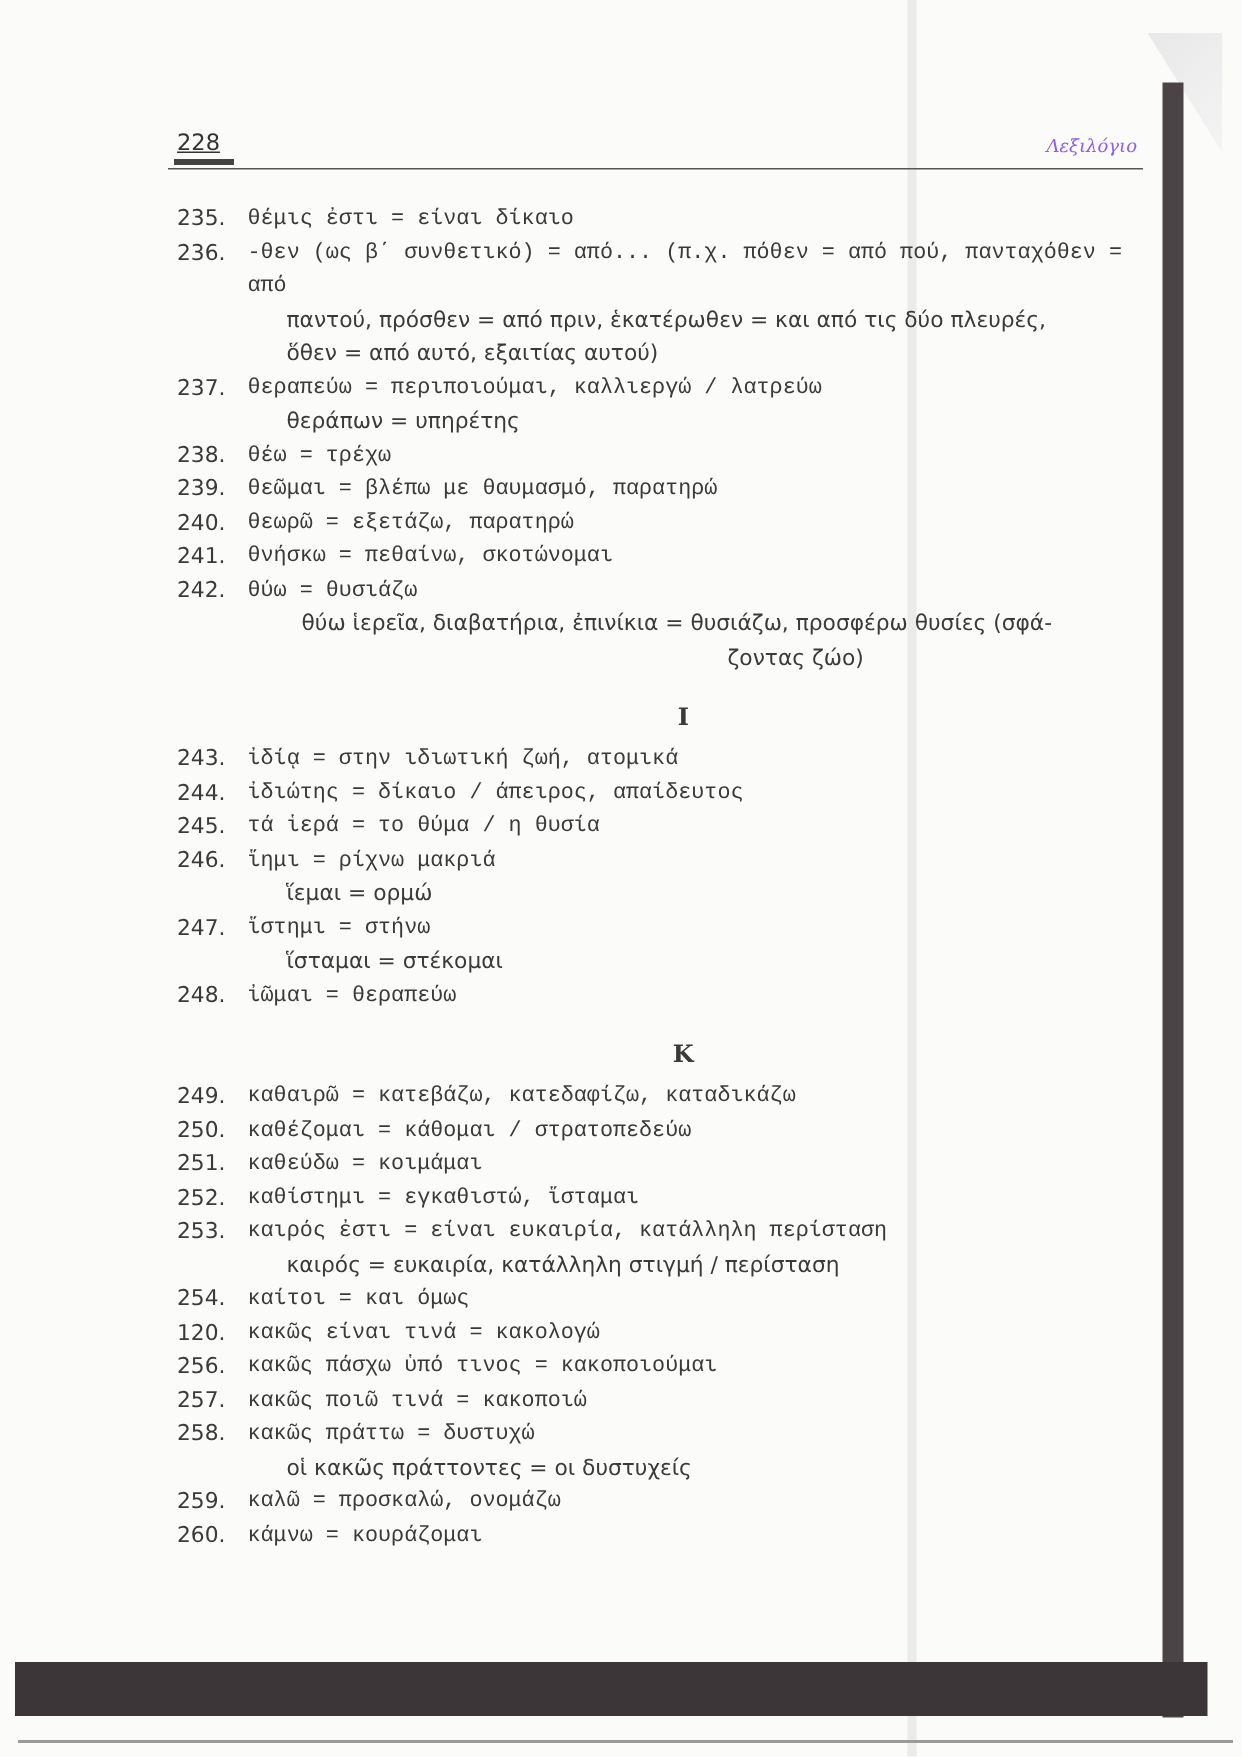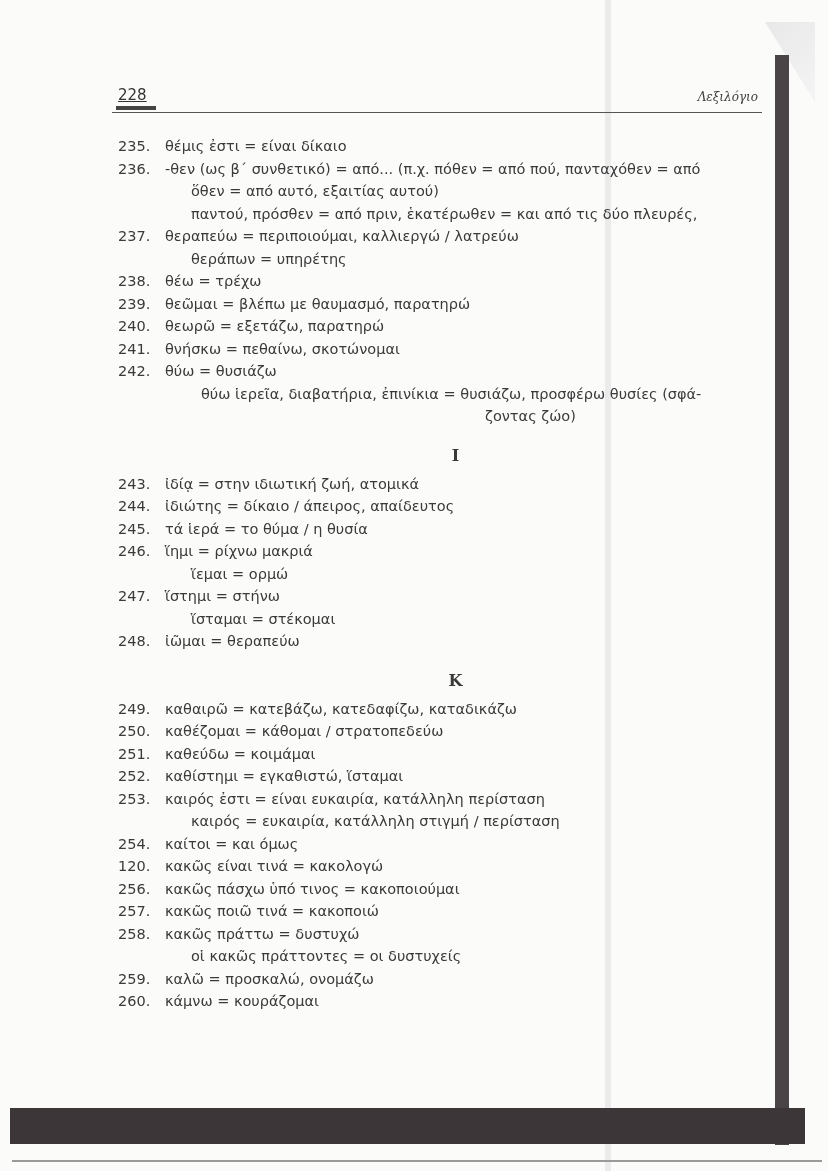--- a/index.html
+++ b/index.html
@@ -35,31 +35,31 @@
     border-bottom: 1px solid #555;
   }
   .page-number {
     position: absolute; left: 6px; top: 0; font-size: 15px; color: #333;
     text-decoration: underline;
   }
   .page-number-bar {
     position: absolute; left: 4px; top: 20px; width: 40px; height: 4px; background: #444;
   }
   .running-title {
-    position: absolute; right: 4px; top: 4px; font-size: 12px; font-style: italic; color: #404040;
+    position: absolute; right: 4px; top: 4px; font-size: 12px; font-style: italic; color: #8b5cf6;
     font-family: "DejaVu Serif", serif;
   }
   .content {
     position: absolute; left: 118px; top: 135px; width: 650px;
     font-size: 14.5px; line-height: 22.5px;
   }
   .entry { position: relative; padding-left: 37px; }
   .entry .num { position: absolute; left: 0; top: 0; text-align: right; }
   .entry .sub { display: block; padding-left: 10px; }
-  .entry .cont { display: block; padding-left: 10px; }
+  .entry .cont { display: block; padding-left: 10px; font-family: Liberation Mono, monospace; }
   .entry .cont-center { display: block; padding-left: 330px; }
   .letter {
     text-align: center; font-family: "DejaVu Serif", serif; font-weight: bold;
     font-size: 16px; margin: 17px 0 0 0; padding-left: 25px; height: 28px;
   }
 </style>
 </head>
 <body>
 
 <div class="page">
@@ -78,22 +78,22 @@
   <div class="content">
 
     <div>
       <div class="entry">
         <span class="num">235.</span>
         <span class="cont">θέμις ἐστι = είναι δίκαιο</span>
       </div>
       <div class="entry">
         <span class="num">236.</span>
         <span class="cont">-θεν (ως β΄ συνθετικό) = από... (π.χ. πόθεν = από πού, πανταχόθεν = από</span>
+        <span class="sub" style="padding-left:36px">παντού, πρόσθεν = από πριν, ἑκατέρωθεν = και από τις δύο πλευρές,</span>
         <span class="sub" style="padding-left:36px">ὅθεν = από αυτό, εξαιτίας αυτού)</span>
-        <span class="sub" style="padding-left:36px">παντού, πρόσθεν = από πριν, ἑκατέρωθεν = και από τις δύο πλευρές,</span>
       </div>
       <div class="entry">
         <span class="num">237.</span>
         <span class="cont">θεραπεύω = περιποιούμαι, καλλιεργώ / λατρεύω</span>
         <span class="sub" style="padding-left:36px">θεράπων = υπηρέτης</span>
       </div>
       <div class="entry">
         <span class="num">238.</span>
         <span class="cont">θέω = τρέχω</span>
       </div>

